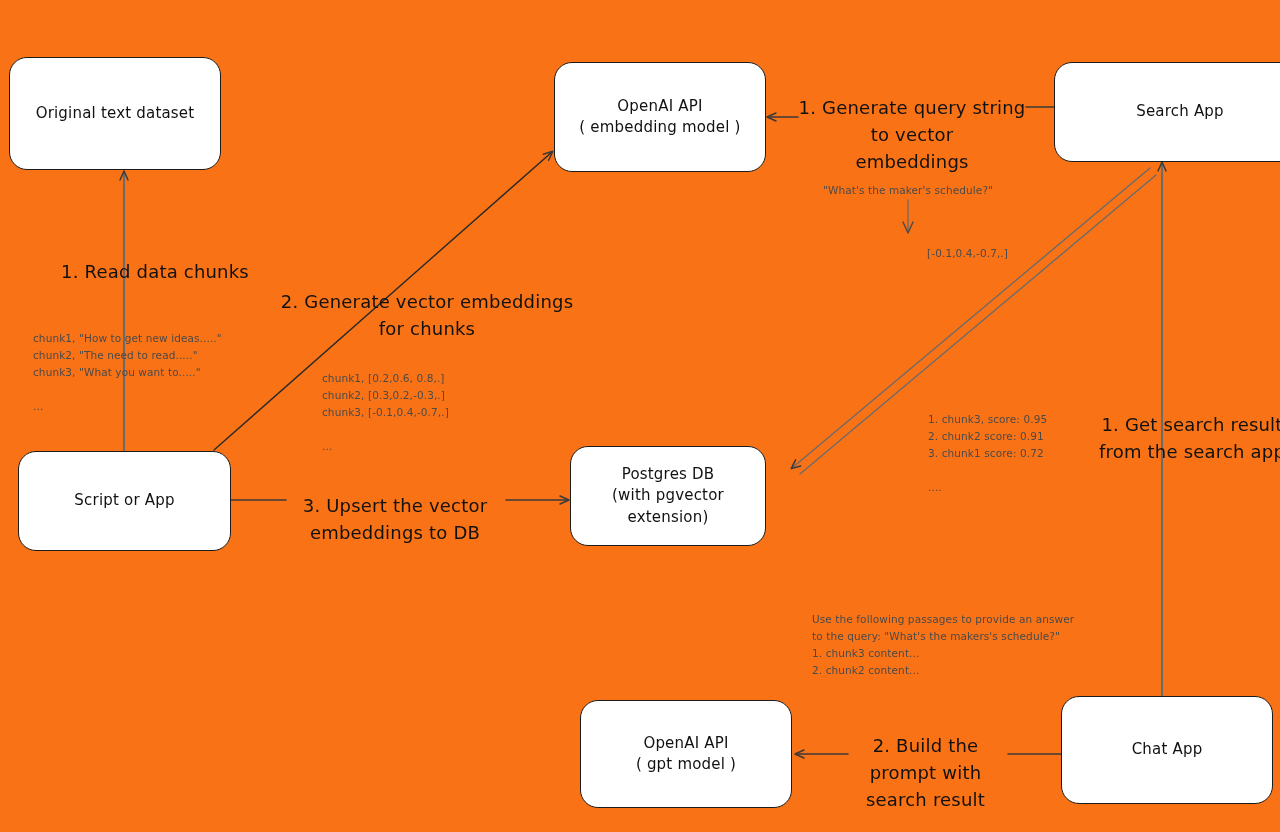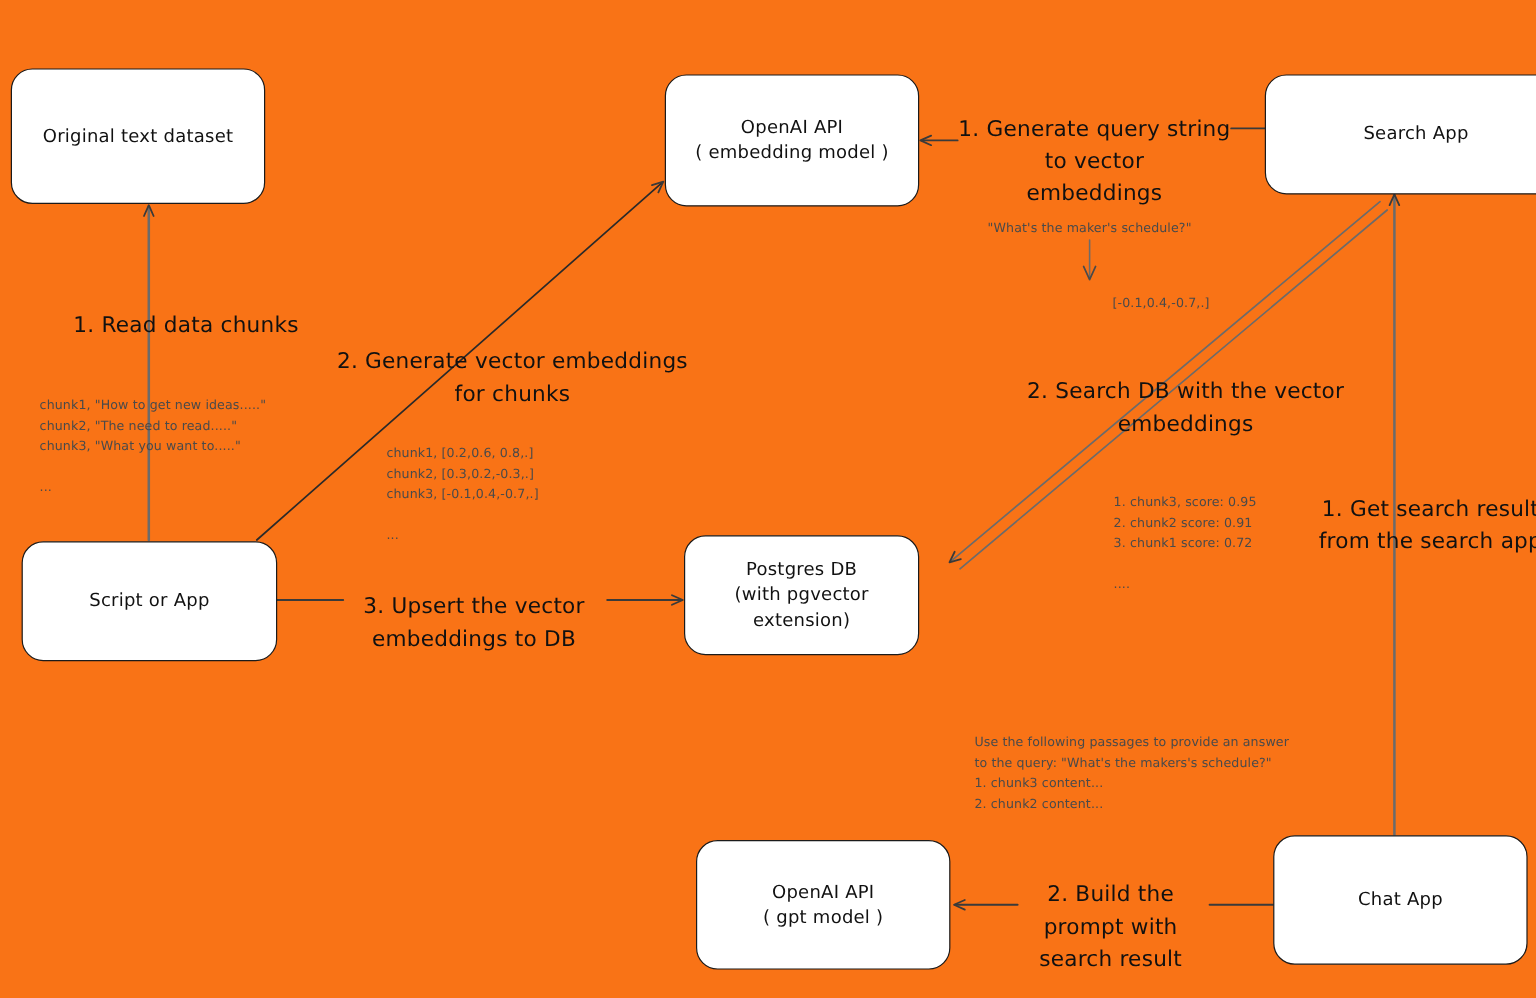--- a/index.html
+++ b/index.html
@@ -157,21 +157,20 @@
 
   <div class="edge-label left-align" style="left:55px; top:258px; width:200px;">1. Read data chunks</div>
 
   <div class="edge-label left-align" style="left:241px; top:288px; width:320px;margin-left:26px;">2. Generate vector embeddings for chunks</div>
 
   <div class="edge-label left-align" style="left:270px; top:492px; width:250px;">3. Upsert the vector embeddings  to DB</div>
 
   <div class="edge-label" style="left:796px; top:94px; width:232px;">1. Generate query string to vector
 embeddings</div>
 
-  <div class="edge-label left-align" style="left:828px; top:313px; width:320px;">2. Search DB with the vector embeddings</div>
 
   <div class="edge-label left-align" style="left:1092px; top:411px; width:200px;">1. Get search result
 from the search app</div>
 
   <div class="edge-label" style="left:843px; top:732px; width:165px;">2. Build the prompt with
 search result</div>
 
   <div class="note" style="left:33px; top:330px; width:250px;">chunk1, "How to get new ideas....."
 chunk2, "The need to read....."
 chunk3, "What you want to....."

